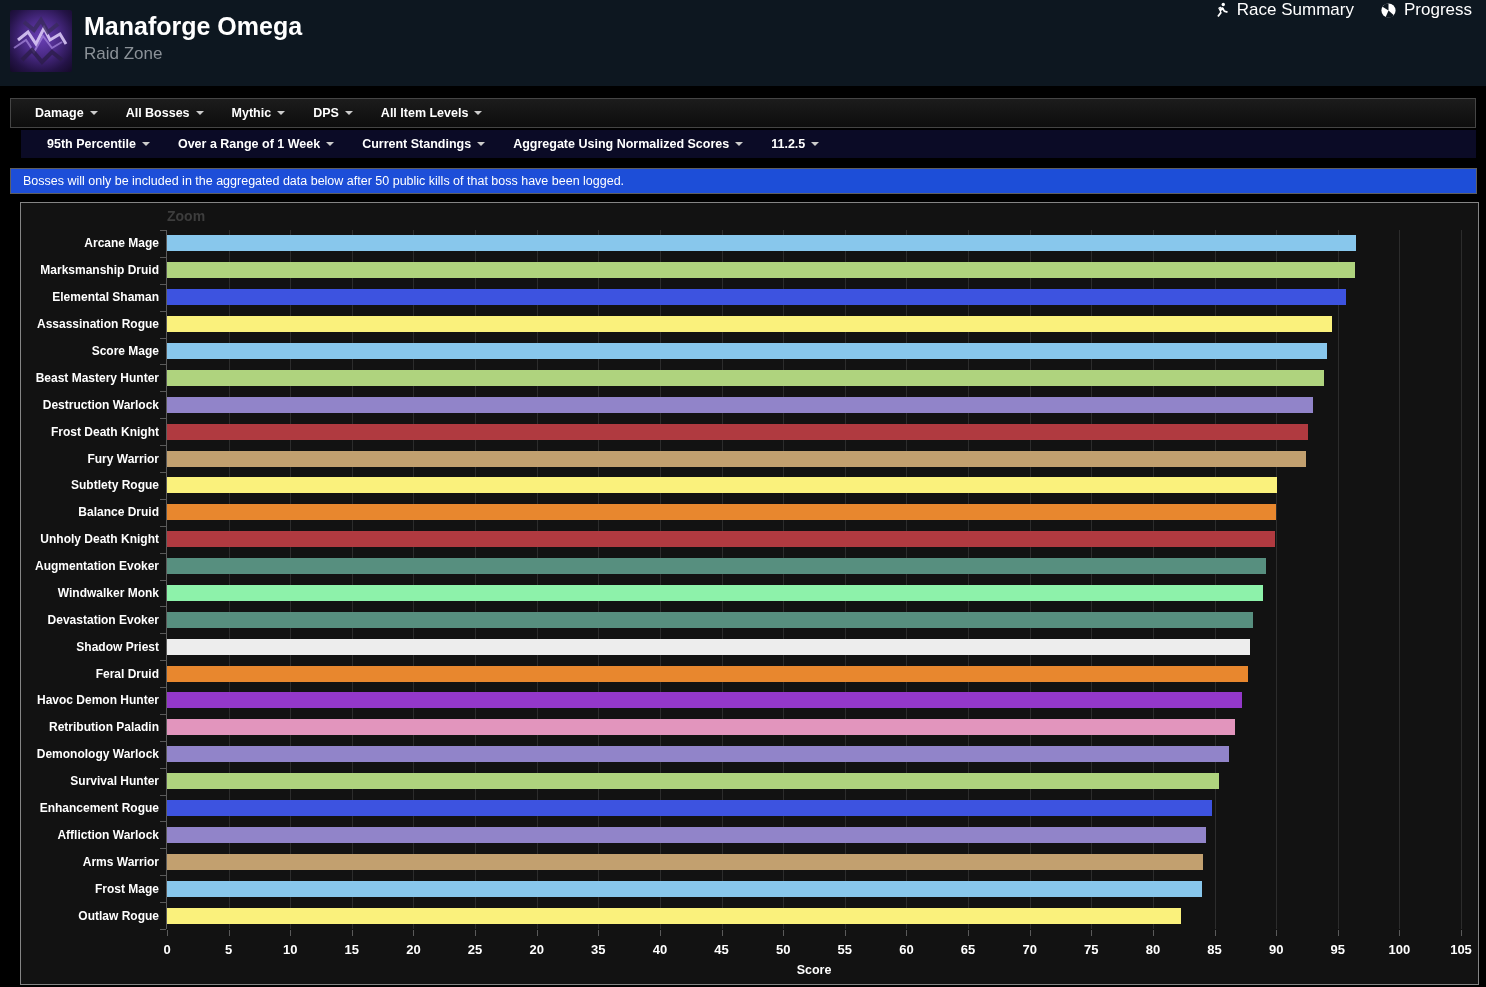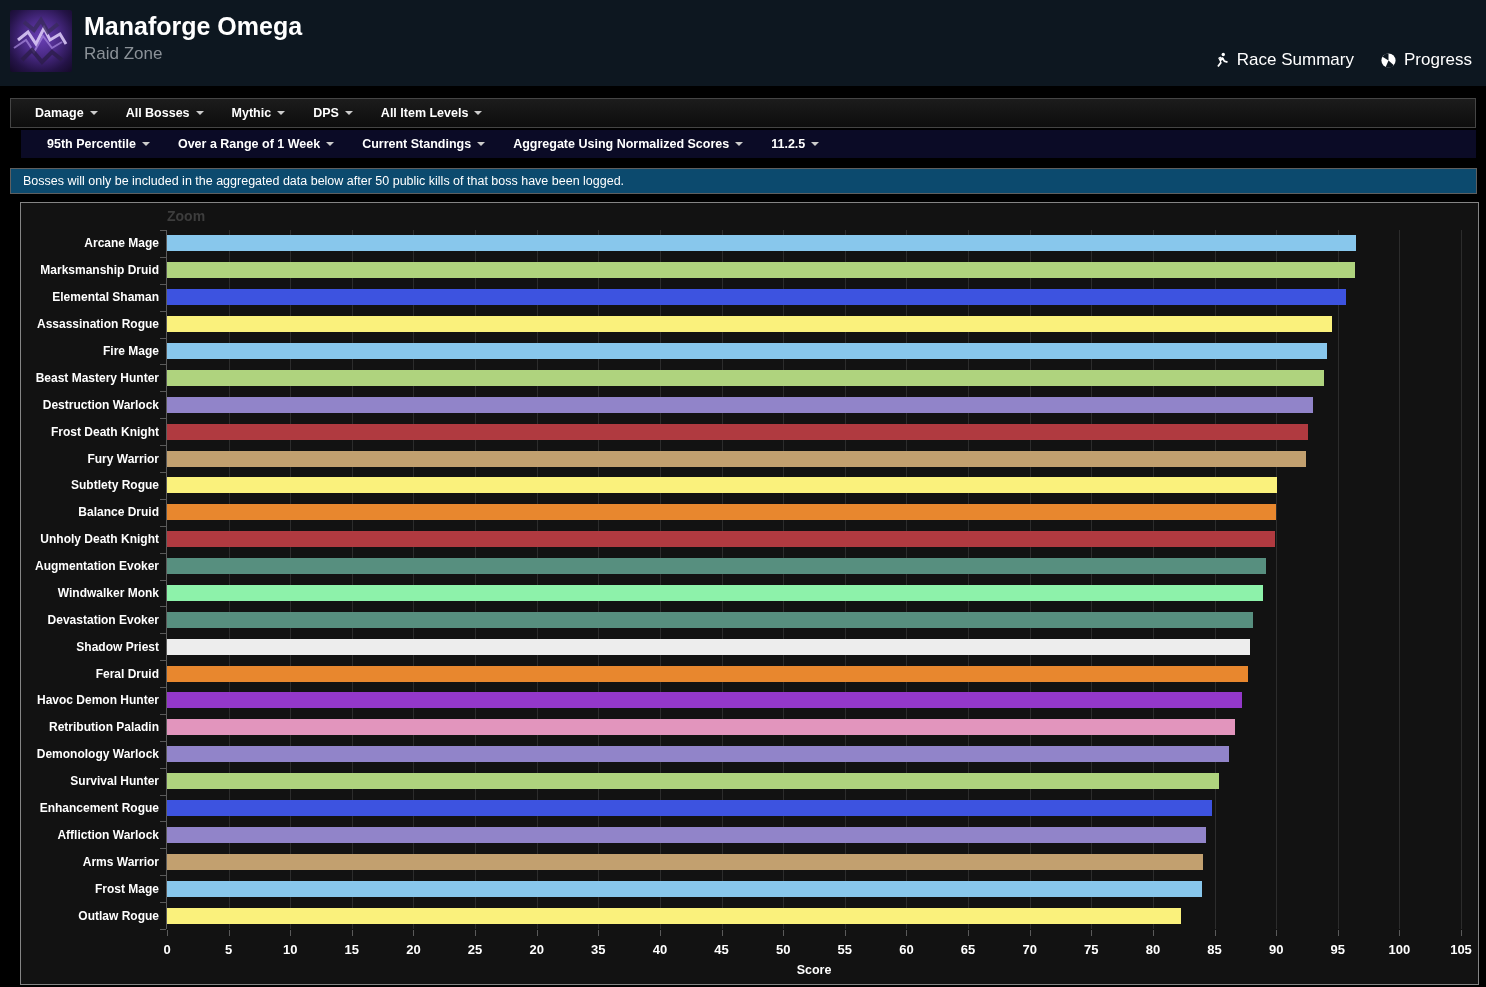--- a/index.html
+++ b/index.html
@@ -9,40 +9,40 @@
   
   .header { position: relative; width: 1486px; height: 86px; background: #0d1720; }
   .logo { position: absolute; left: 10px; top: 10px; width: 62px; height: 62px;
     border-radius: 2px; overflow: hidden;
     background: radial-gradient(circle at 50% 45%, #6a3fb5 0%, #4a2a86 40%, #241347 75%, #140a28 100%); }
   .logo svg { width: 100%; height: 100%; display: block; }
   .title-block { position: absolute; left: 84px; top: 12px; }
   .page-title { color: #ffffff; font-size: 25px; font-weight: bold; line-height: 1.15; }
   .page-subtitle { color: #8b9298; font-size: 17px; margin-top: 3px; }
   .header-links { position: absolute; right: 14px; top: 0; height: 80px;
-    display: flex; align-items: center; gap: 26px; margin-top: 20px; }
+    display: flex; align-items: flex-start; gap: 26px; }
   .header-link { display: flex; align-items: center; gap: 7px; color: #ffffff;
     font-size: 17px; cursor: pointer; }
   .header-link svg { width: 17px; height: 17px; }
 
   
   .nav1 { margin: 12px 10px 0 10px; height: 30px; width: 1466px;
     background: linear-gradient(#1c1c1c, #0d0d0d); border: 1px solid #454545;
     display: flex; align-items: center; padding-left: 10px; }
   .nav-item { color: #ffffff; font-size: 12.5px; font-weight: bold;
     padding: 0 14px; display: flex; align-items: center; gap: 6px; cursor: pointer; white-space: nowrap; }
   .caret { width: 0; height: 0; border-left: 4px solid transparent; border-right: 4px solid transparent;
     border-top: 4px solid #cccccc; display: inline-block; }
 
   
   .nav2 { margin: 2px 10px 0 21px; height: 28px; width: 1455px; background: #0b0b26;
     display: flex; align-items: center; padding-left: 12px; }
 
   
-  .notice { margin: 10px 10px 0 10px; height: 26px; width: 1467px; background: #0c4a6e;
+  .notice { margin: 10px 10px 0 10px; height: 26px; width: 1467px; background: #1d4ed8;
     border: 1px solid #5f5f5f; display: flex; align-items: center; padding-left: 12px;
     color: #ffffff; font-size: 12.5px; }
 
   
   .panel { position: relative; margin: 8px 0 0 20px; width: 1459px; height: 783px;
     background: #121212; border: 1px solid #858585; }
   .zoom-label { position: absolute; left: 146px; top: 5px; color: #3d3d3d;
     font-size: 14px; font-weight: bold; }
   .plot { position: absolute; left: 145px; top: 27px; right: 17px; bottom: 55px;
     border-left: 1px solid #5a5a5a; }
@@ -250,21 +250,21 @@
       </div>
       <div class="chart-row" style="position: absolute; top: 7.6923%; height: 3.8462%;">
         <div class="category-label">Elemental Shaman</div>
         <div class="bar" style="width: 91.1429%; background: rgb(61, 83, 224);"></div>
       </div>
       <div class="chart-row" style="position: absolute; top: 11.5385%; height: 3.8462%;">
         <div class="category-label">Assassination Rogue</div>
         <div class="bar" style="width: 90%; background: rgb(250, 241, 124);"></div>
       </div>
       <div class="chart-row" style="position: absolute; top: 15.3846%; height: 3.8462%;">
-        <div class="category-label">Fire Mage</div>
+        <div class="category-label">Score Mage</div>
         <div class="bar" style="width: 89.619%; background: rgb(136, 199, 236);"></div>
       </div>
       <div class="chart-row" style="position: absolute; top: 19.2308%; height: 3.8462%;">
         <div class="category-label">Beast Mastery Hunter</div>
         <div class="bar" style="width: 89.4286%; background: rgb(175, 211, 126);"></div>
       </div>
       <div class="chart-row" style="position: absolute; top: 23.0769%; height: 3.8462%;">
         <div class="category-label">Destruction Warlock</div>
         <div class="bar" style="width: 88.5714%; background: rgb(145, 132, 201);"></div>
       </div>

